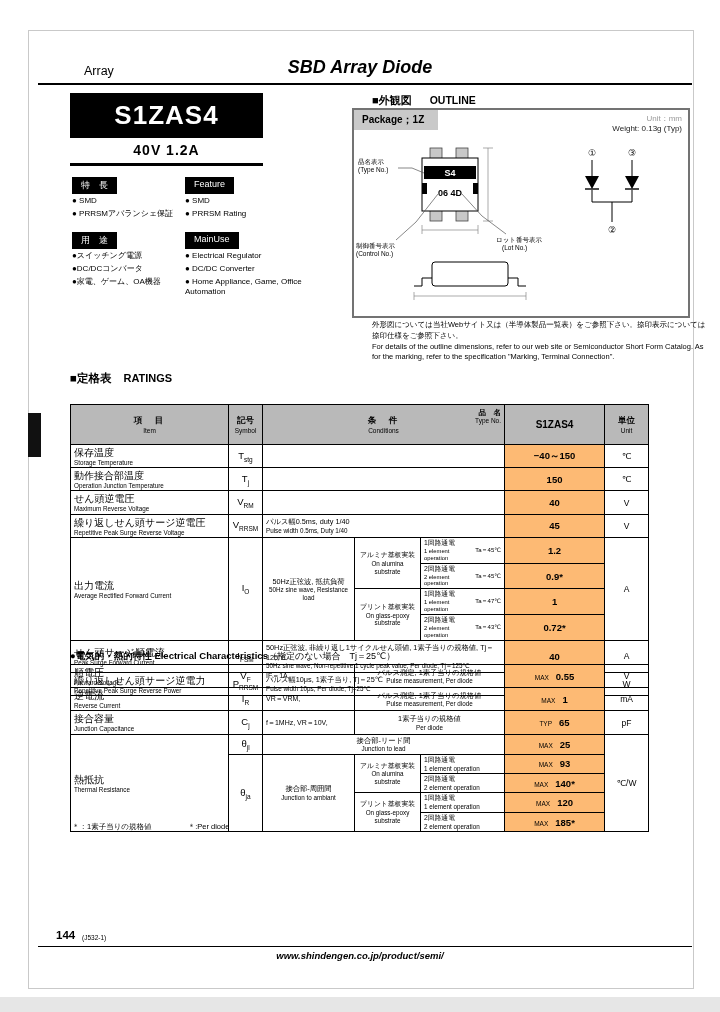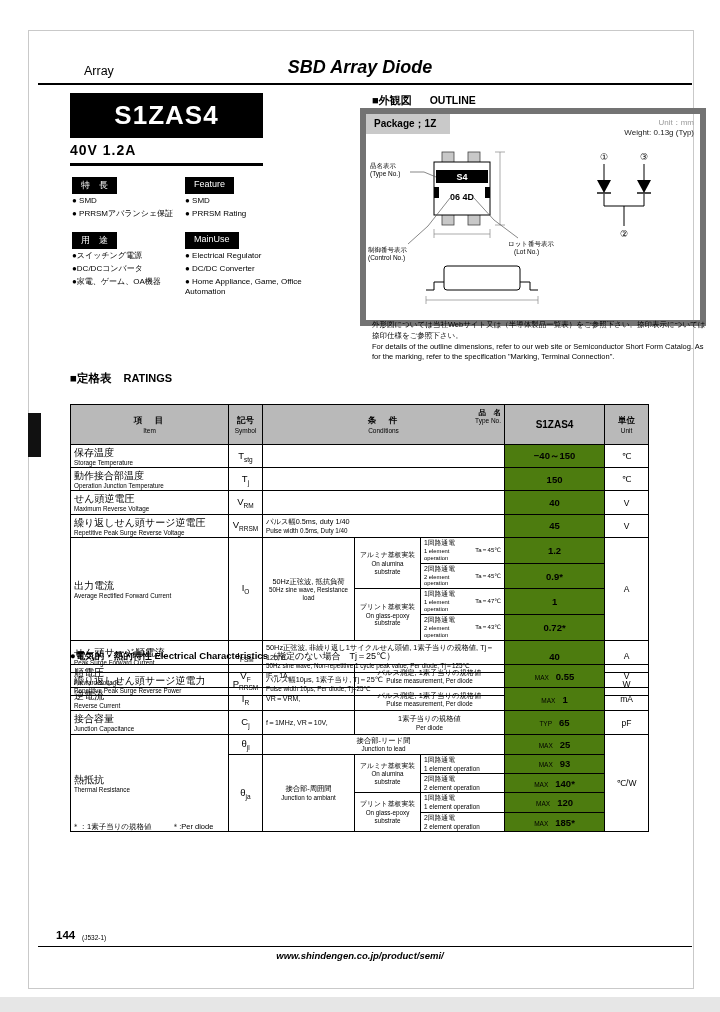--- a/index.html
+++ b/index.html
@@ -9,32 +9,32 @@
   .bottom-band{position:absolute;left:0;top:997px;width:720px;height:15px;background:#e6e6e6}
   .side-tab{position:absolute;left:28px;top:413px;width:13px;height:44px;background:#111}
 
   .hdr-left{position:absolute;left:84px;top:64px;font-size:12.5px}
   .hdr-title{position:absolute;left:0;top:57px;width:720px;text-align:center;font-size:18px;font-weight:bold;font-style:italic}
   .hdr-rule{position:absolute;left:38px;top:83px;width:654px;height:2px;background:#000}
 
   .product{position:absolute;left:70px;top:93px;width:193px}
   .pn-box{background:#000;color:#fff;height:45px;display:flex;align-items:center;justify-content:center;
           font-size:26px;font-weight:bold;letter-spacing:1px}
-  .spec{text-align:left;font-size:14px;padding:4px 0 5px;border-bottom:3px solid #000;font-weight:600;letter-spacing:1px}
+  .spec{text-align:center;font-size:14px;padding:4px 0 5px;border-bottom:3px solid #000;font-weight:600;letter-spacing:1px}
 
   .features{position:absolute;left:72px;top:177px;width:310px}
   .uses{position:absolute;left:72px;top:232px;width:310px}
   .pair-row{display:grid;grid-template-columns:113px 1fr;margin-bottom:2px}
   .uses .pair-row{grid-template-columns:113px 118px}
   .badge{display:inline-block;background:#000;color:#fff;font-size:9px;padding:2px 9px;justify-self:start}
   .li{font-size:8px;line-height:1.35}
 
   .outline-title{position:absolute;left:372px;top:93px;font-size:11px;font-weight:bold}
   .outline-title .en{margin-left:18px;font-size:10.5px}
-  .outline-box{position:absolute;left:360px;top:108px;width:334px;height:206px;border:6px solid #737373}
+  .outline-box{position:absolute;left:352px;top:108px;width:334px;height:206px;border:2px solid #737373}
   .pkg-strip{position:absolute;left:0;top:0;background:#c9c9c9;font-size:10px;font-weight:bold;padding:3px 14px 3px 8px}
   .unit-note{position:absolute;right:6px;top:3px;font-size:8px;color:#9a9a9a}
   .weight-note{position:absolute;right:6px;top:14px;font-size:8px;color:#222}
   .outline-svg{position:absolute;left:0;top:20px}
   .outline-note{position:absolute;left:372px;top:320px;width:334px}
   .outline-note .njp{font-size:7.5px;line-height:1.4}
   .outline-note .nen{font-size:7.5px;line-height:1.35;margin-top:1px}
 
   .sec-title{position:absolute;left:70px;top:371px;font-size:11.5px;font-weight:bold}
   .sec-title .en{margin-left:12px;font-size:11px}
@@ -57,30 +57,30 @@
   .item{text-align:left}
   .ijp{font-size:10px;line-height:1.3}
   .ien{font-size:6.3px;line-height:1.15}
   .sym{text-align:center;font-size:9.5px}
   .sym sub{font-size:6.5px}
   .cond{text-align:left}
   .cjp{font-size:7.3px;line-height:1.3}
   .cen{font-size:6.3px;line-height:1.2}
   .ctr,.ctr .cjp,.ctr .cen{text-align:center}
   .c1t{font-size:7px}
-  .val{background:#4d7c0f;text-align:center;font-size:9.5px;font-weight:bold}
+  .val{background:#fdba74;text-align:center;font-size:9.5px;font-weight:bold}
   .lim{font-size:6.5px;font-weight:normal;margin-right:7px}
   .unit{text-align:center;font-size:8.5px}
   .mode{padding:1px}
   .mode-in{display:flex;align-items:center;justify-content:space-between}
   .mode-in .cen{font-size:5.8px}
   .ta{font-size:6px;white-space:nowrap;margin-left:1px}
 
   .footnote{position:absolute;left:72px;top:822px;font-size:7.5px}
-  .footnote .fen{margin-left:18px}
+  .footnote .fen{margin-left:34px}
 
   .pg-num{position:absolute;left:56px;top:929px;font-size:11.5px;font-weight:bold}
   .pg-code{position:absolute;left:82px;top:934px;font-size:6.5px}
   .foot-rule{position:absolute;left:38px;top:946px;width:654px;height:1px;background:#000}
   .foot-url{position:absolute;left:0;top:950px;width:720px;text-align:center;font-size:9.5px;font-weight:bold;font-style:italic}
 </style>
 </head>
 <body>
 
 <div class="page">

